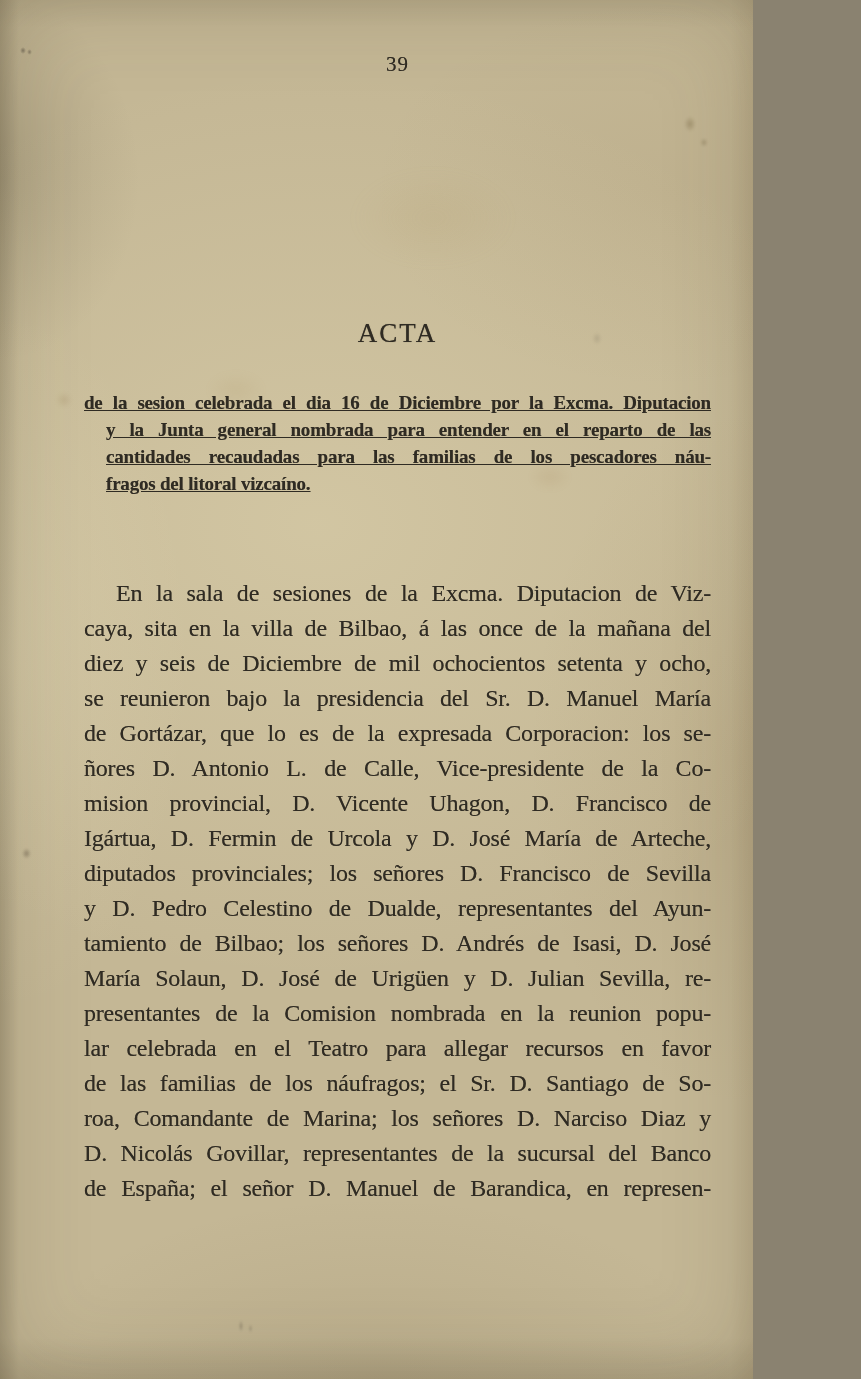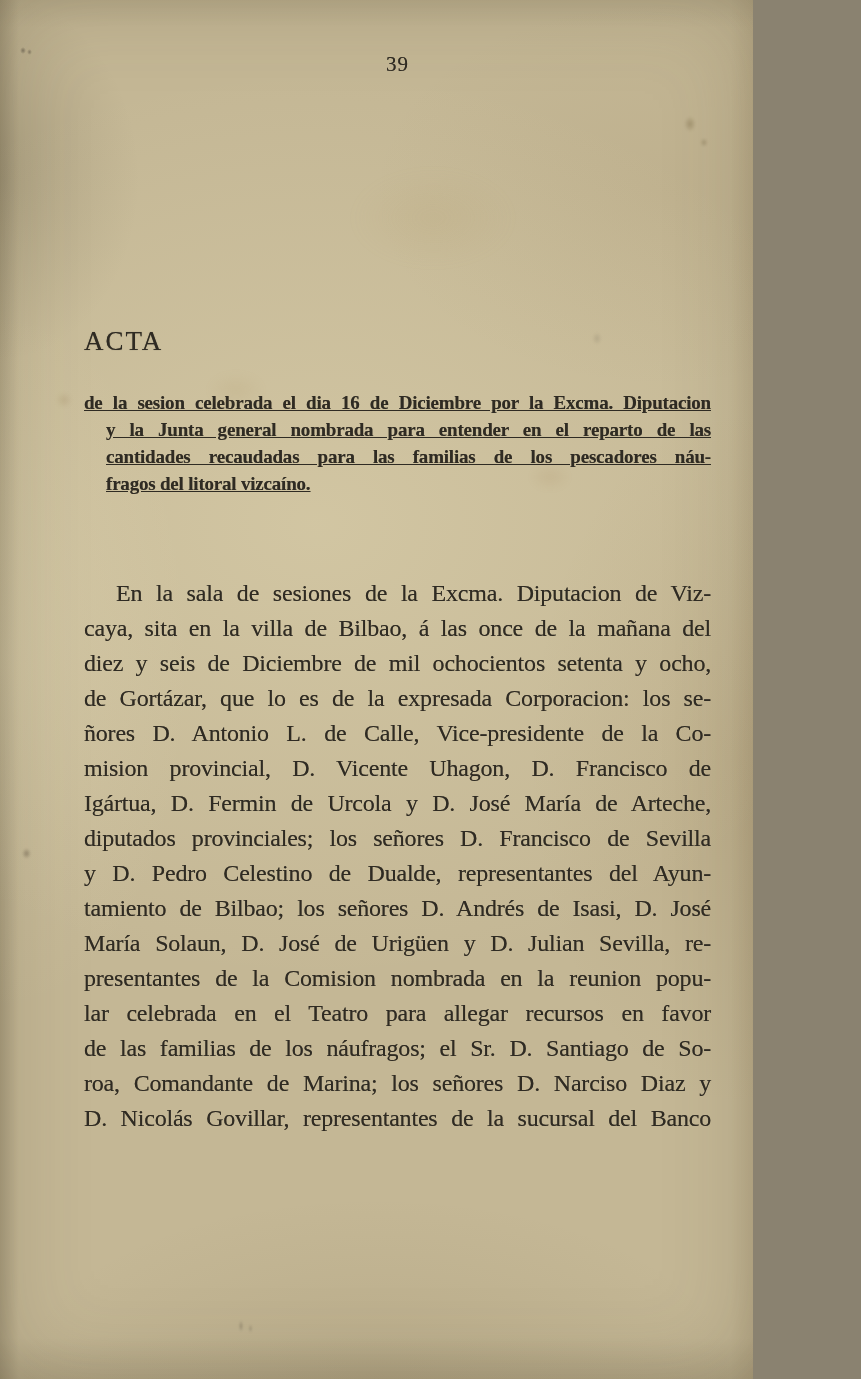--- a/index.html
+++ b/index.html
@@ -36,26 +36,26 @@
   .pageno {
     top: 50px;
     text-align: center;
     font-size: 21px;
     line-height: 28px;
     letter-spacing: 1px;
     text-shadow: 0 0 0.6px rgba(43,38,30,0.6);
   }
   .title {
     top: 316px;
+    text-align: center;
     font-size: 27px;
     line-height: 34px;
     letter-spacing: 2px;
     font-weight: 400;
     text-shadow: 0 0 0.7px rgba(43,38,30,0.7);
-    margin-top: 8px;
   }
   .subtitle {
     top: 389px;
     font-size: 19px;
     line-height: 27px;
     font-weight: 700;
     letter-spacing: -0.2px;
   }
   .subtitle .line {
     box-sizing: border-box;
@@ -100,33 +100,35 @@
     <div class="line">de la sesion celebrada el dia 16 de Diciembre por la Excma. Diputacion</div>
     <div class="line indent">y la Junta general nombrada para entender en el reparto de las</div>
     <div class="line indent">cantidades recaudadas para las familias de los pescadores náu-</div>
     <div class="line indent short">fragos del litoral vizcaíno.</div>
   </div>
 
   <div class="textblock bodytext">
     <div class="line first">En la sala de sesiones de la Excma. Diputacion de Viz-</div>
     <div class="line">caya, sita en la villa de Bilbao, á las once de la mañana del</div>
     <div class="line">diez y seis de Diciembre de mil ochocientos setenta y ocho,</div>
+    <div class="line">se reunieron bajo la presidencia del Sr. D. Manuel María</div>
     <div class="line">de Gortázar, que lo es de la expresada Corporacion: los se-</div>
     <div class="line">ñores D. Antonio L. de Calle, Vice-presidente de la Co-</div>
     <div class="line">mision provincial, D. Vicente Uhagon, D. Francisco de</div>
     <div class="line">Igártua, D. Fermin de Urcola y D. José María de Arteche,</div>
     <div class="line">diputados provinciales; los señores D. Francisco de Sevilla</div>
     <div class="line">y D. Pedro Celestino de Dualde, representantes del Ayun-</div>
     <div class="line">tamiento de Bilbao; los señores D. Andrés de Isasi, D. José</div>
     <div class="line">María Solaun, D. José de Urigüen y D. Julian Sevilla, re-</div>
     <div class="line">presentantes de la Comision nombrada en la reunion popu-</div>
     <div class="line">lar celebrada en el Teatro para allegar recursos en favor</div>
     <div class="line">de las familias de los náufragos; el Sr. D. Santiago de So-</div>
     <div class="line">roa, Comandante de Marina; los señores D. Narciso Diaz y</div>
     <div class="line">D. Nicolás Govillar, representantes de la sucursal del Banco</div>
+    <div class="line">de España; el señor D. Manuel de Barandica, en represen-</div>
   </div>
 
 <div class="stain" style="left: 782px; top: 618px; width: 60px; height: 66px; background: radial-gradient(rgb(122, 78, 32) 0%, transparent 70%); opacity: 0.26; filter: blur(3px);"></div>
     <div class="stain" style="left: 800px; top: 660px; width: 48px; height: 52px; background: radial-gradient(rgb(109, 74, 30) 0%, transparent 70%); opacity: 0.3; filter: blur(2px);"></div>
     <div class="stain" style="left: 806px; top: 700px; width: 26px; height: 26px; background: radial-gradient(rgb(109, 74, 30) 0%, transparent 70%); opacity: 0.22; filter: blur(2px);"></div>
     <div class="stain" style="left: 810px; top: 288px; width: 30px; height: 36px; background: radial-gradient(rgb(138, 95, 48) 0%, transparent 70%); opacity: 0.16; filter: blur(2px);"></div>
     <div class="stain" style="left: 816px; top: 112px; width: 22px; height: 44px; background: radial-gradient(rgb(138, 95, 48) 0%, transparent 70%); opacity: 0.12; filter: blur(2px);"></div>
     <div class="stain" style="left: 818px; top: 470px; width: 18px; height: 28px; background: radial-gradient(rgb(138, 95, 48) 0%, transparent 70%); opacity: 0.14; filter: blur(2px);"></div>
     <div class="stain" style="left: 812px; top: 942px; width: 24px; height: 32px; background: radial-gradient(rgb(138, 95, 48) 0%, transparent 70%); opacity: 0.13; filter: blur(2px);"></div>
     <div class="stain" style="left: 798px; top: 1062px; width: 28px; height: 32px; background: radial-gradient(rgb(138, 95, 48) 0%, transparent 70%); opacity: 0.15; filter: blur(2px);"></div>

